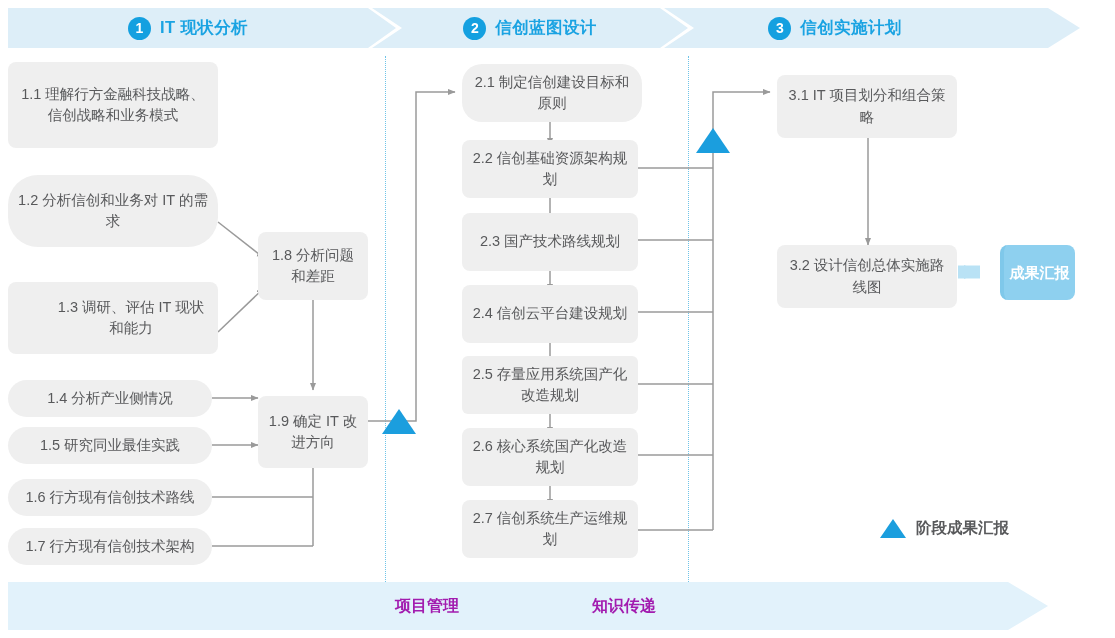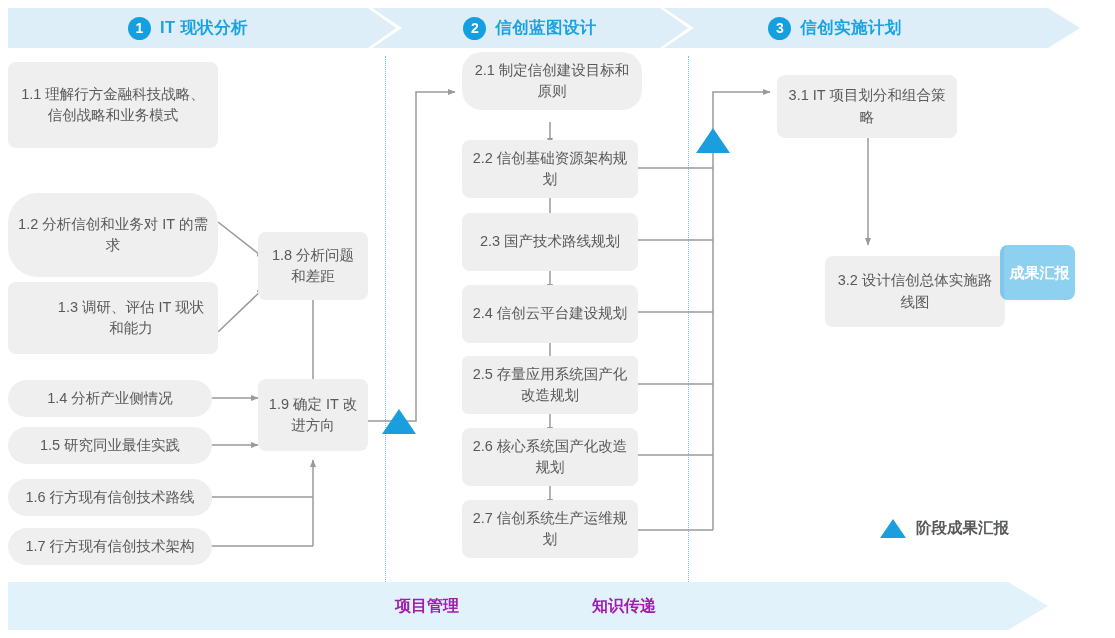--- a/index.html
+++ b/index.html
@@ -204,39 +204,39 @@
 
       <path d="M868,138 L868,245" marker-end="url(#ah)"></path>
     </g>
 
     <g stroke="#b9e2f5" stroke-width="13" fill="none">
       <path d="M958,272 L980,272" marker-end="url(#ahb)"></path>
     </g>
   </svg>
 
   <div class="node" style="left:8px;top:62px;width:210px;height:86px;">1.1 理解行方金融科技战略、信创战略和业务模式</div>
-  <div class="node" style="left:8px;top:193px;width:210px;height:84px;border-radius:30px;">1.2 分析信创和业务对 IT 的需求</div>
+  <div class="node" style="left:8px;top:175px;width:210px;height:72px;border-radius:30px;">1.2 分析信创和业务对 IT 的需求</div>
   <div class="node" style="left:8px;top:282px;width:210px;height:72px;padding-left:44px;">1.3 调研、评估 IT 现状和能力</div>
   <div class="node pill" style="left:8px;top:380px;width:204px;height:37px;">1.4 分析产业侧情况</div>
   <div class="node pill" style="left:8px;top:427px;width:204px;height:37px;">1.5 研究同业最佳实践</div>
   <div class="node pill" style="left:8px;top:479px;width:204px;height:37px;">1.6 行方现有信创技术路线</div>
   <div class="node pill" style="left:8px;top:528px;width:204px;height:37px;">1.7 行方现有信创技术架构</div>
   <div class="node" style="left:258px;top:232px;width:110px;height:68px;">1.8 分析问题和差距</div>
-  <div class="node" style="left:258px;top:379px;width:110px;height:72px;">1.9 确定 IT 改进方向</div>
-
-  <div class="node" style="left:462px;top:52px;width:180px;height:58px;border-radius:20px;">2.1 制定信创建设目标和原则</div>
+  <div class="node" style="left:258px;top:396px;width:110px;height:72px;">1.9 确定 IT 改进方向</div>
+
+  <div class="node" style="left:462px;top:64px;width:180px;height:58px;border-radius:20px;">2.1 制定信创建设目标和原则</div>
   <div class="node" style="left:462px;top:140px;width:176px;height:58px;">2.2 信创基础资源架构规划</div>
   <div class="node" style="left:462px;top:213px;width:176px;height:58px;">2.3 国产技术路线规划</div>
   <div class="node" style="left:462px;top:285px;width:176px;height:58px;">2.4 信创云平台建设规划</div>
   <div class="node" style="left:462px;top:356px;width:176px;height:58px;border-radius:6px;">2.5 存量应用系统国产化改造规划</div>
   <div class="node" style="left:462px;top:428px;width:176px;height:58px;">2.6 核心系统国产化改造规划</div>
   <div class="node" style="left:462px;top:500px;width:176px;height:58px;">2.7 信创系统生产运维规划</div>
 
   <div class="node" style="left:777px;top:75px;width:180px;height:63px;text-align:center;">3.1 IT 项目划分和组合策略</div>
-  <div class="node" style="left:777px;top:256px;width:180px;height:71px;margin-left:48px;">3.2 设计信创总体实施路线图</div>
+  <div class="node" style="left:777px;top:245px;width:180px;height:63px;">3.2 设计信创总体实施路线图</div>
 
   <div class="result-badge" style="left:1000px;top:245px;width:75px;height:55px;">成果汇报</div>
 
   <div class="tri" style="left:382px;top:409px;"></div>
   <div class="tri" style="left:696px;top:128px;"></div>
 
   <div class="legend" style="left:880px;top:518px;">
     <span class="legend-tri"></span>
     <span>阶段成果汇报</span>
   </div>

